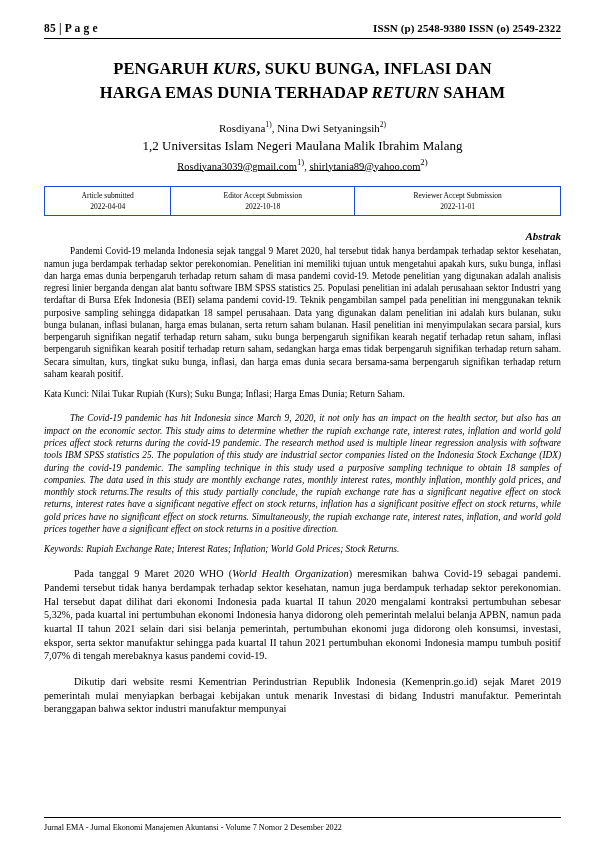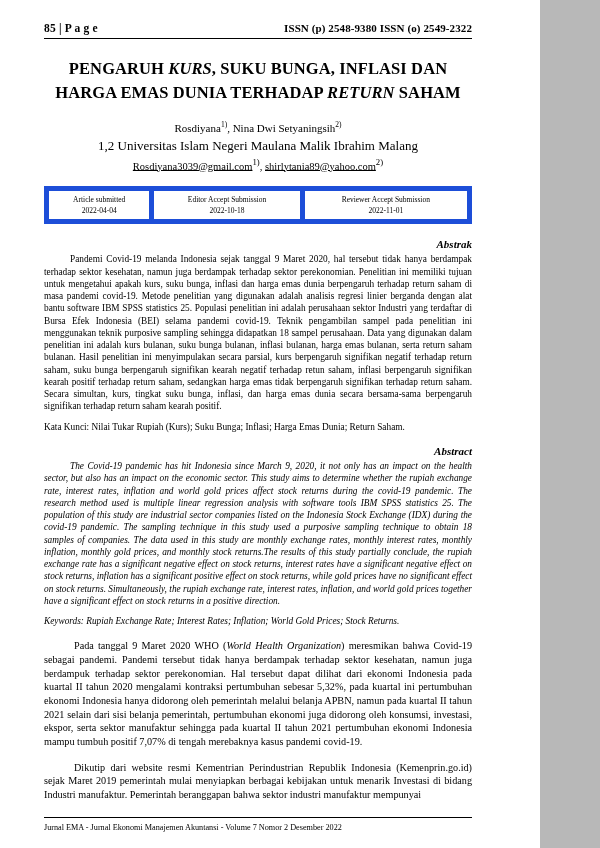--- a/index.html
+++ b/index.html
@@ -4,27 +4,27 @@
 <style>
   html, body {
     margin: 0;
     padding: 0;
     background: #b8b8b8;
   }
   body {
     font-family: "Liberation Serif", serif;
   }
   .page {
-    width: 540px;
+    width: 600px;
     height: 848px;
     background: #ffffff;
     position: relative;
     overflow: hidden;
     box-sizing: border-box;
-    padding: 22px 68px 14px 44px;
+    padding: 22px 39px 14px 44px;
   }
   .page-inner {
     width: 100%;
     height: 100%;
     position: relative;
   }
 
   
   .runhead {
     display: flex;
@@ -76,21 +76,21 @@
   }
 
   
   table.subm {
     width: 100%;
     border-collapse: collapse;
     margin: 0 0 14px 0;
     font-size: 7.5px;
   }
   table.subm td {
-    border: 5px solid #1d4ed8;
+    border: 1px solid #1d4ed8;
     text-align: center;
     padding: 3px 2px;
     line-height: 1.5;
     vertical-align: top;
   }
   table.subm .lbl { display: block; }
   table.subm .val { display: block; }
 
   
   .sec-head {
@@ -191,21 +191,20 @@
           <span class="val">2022-11-01</span>
         </td>
       </tr>
     </tbody>
       </table>
 
     <div class="sec-head">Abstrak</div>
     <p class="just">Pandemi Covid-19 melanda Indonesia sejak tanggal 9 Maret 2020, hal tersebut tidak hanya berdampak terhadap sektor kesehatan, namun juga berdampak terhadap sektor perekonomian. Penelitian ini memiliki tujuan untuk mengetahui apakah kurs, suku bunga, inflasi dan harga emas dunia berpengaruh terhadap return saham di masa pandemi covid-19. Metode penelitian yang digunakan adalah analisis regresi linier berganda dengan alat bantu software IBM SPSS statistics 25. Populasi penelitian ini adalah perusahaan sektor Industri yang terdaftar di Bursa Efek Indonesia (BEI) selama pandemi covid-19. Teknik pengambilan sampel pada penelitian ini menggunakan teknik purposive sampling sehingga didapatkan 18 sampel perusahaan. Data yang digunakan dalam penelitian ini adalah kurs bulanan, suku bunga bulanan, inflasi bulanan, harga emas bulanan, serta return saham bulanan. Hasil penelitian ini menyimpulakan secara parsial, kurs berpengaruh signifikan negatif terhadap return saham, suku bunga berpengaruh signifikan kearah negatif terhadap retun saham, inflasi berpengaruh signifikan kearah positif terhadap return saham, sedangkan harga emas tidak berpengaruh signifikan terhadap return saham. Secara simultan, kurs, tingkat suku bunga, inflasi, dan harga emas dunia secara bersama-sama berpengaruh signifikan terhadap return saham kearah positif.</p>
     <p class="kw"><b>Kata Kunci</b><span>: Nilai Tukar Rupiah (Kurs); Suku Bunga; Inflasi; Harga Emas Dunia; Return Saham.</span></p>
 
-    <div class="sec-head">Abstract</div>
     <p class="just eng">The Covid-19 pandemic has hit Indonesia since March 9, 2020, it not only has an impact on the health sector, but also has an impact on the economic sector. This study aims to determine whether the rupiah exchange rate, interest rates, inflation and world gold prices affect stock returns during the covid-19 pandemic. The research method used is multiple linear regression analysis with software tools IBM SPSS statistics 25. The population of this study are industrial sector companies listed on the Indonesia Stock Exchange (IDX) during the covid-19 pandemic. The sampling technique in this study used a purposive sampling technique to obtain 18 samples of companies. The data used in this study are monthly exchange rates, monthly interest rates, monthly inflation, monthly gold prices, and monthly stock returns.The results of this study partially conclude, the rupiah exchange rate has a significant negative effect on stock returns, interest rates have a significant negative effect on stock returns, inflation has a significant positive effect on stock returns, while gold prices have no significant effect on stock returns. Simultaneously, the rupiah exchange rate, interest rates, inflation, and world gold prices together have a significant effect on stock returns in a positive direction.</p>
     <p class="kw eng"><b>Keywords</b><span>: Rupiah Exchange Rate; Interest Rates; Inflation; World Gold Prices; Stock Returns.</span></p>
 
     <p class="body"><span>Pada tanggal 9 Maret 2020 WHO (</span><i>World Health Organization</i><span>) meresmikan bahwa Covid-19 sebagai pandemi. Pandemi tersebut tidak hanya berdampak terhadap sektor kesehatan, namun juga berdampuk terhadap sektor perekonomian. Hal tersebut dapat dilihat dari ekonomi Indonesia pada kuartal II tahun 2020 mengalami kontraksi pertumbuhan sebesar 5,32%, pada kuartal ini pertumbuhan ekonomi Indonesia hanya didorong oleh pemerintah melalui belanja APBN, namun pada kuartal II tahun 2021 selain dari sisi belanja pemerintah, pertumbuhan ekonomi juga didorong oleh konsumsi, investasi, ekspor, serta sektor manufaktur sehingga pada kuartal II tahun 2021 pertumbuhan ekonomi Indonesia mampu tumbuh positif 7,07% di tengah merebaknya kasus pandemi covid-19.</span></p>
     <p class="body">Dikutip dari website resmi Kementrian Perindustrian Republik Indonesia (Kemenprin.go.id) sejak Maret 2019 pemerintah mulai menyiapkan berbagai kebijakan untuk menarik Investasi di bidang Industri manufaktur. Pemerintah beranggapan bahwa sektor industri manufaktur mempunyai</p>
 
     <div class="footer">
       <div class="footer-rule"></div>
       <div>Jurnal EMA - Jurnal Ekonomi Manajemen Akuntansi - Volume 7 Nomor 2 Desember 2022</div>
     </div>

